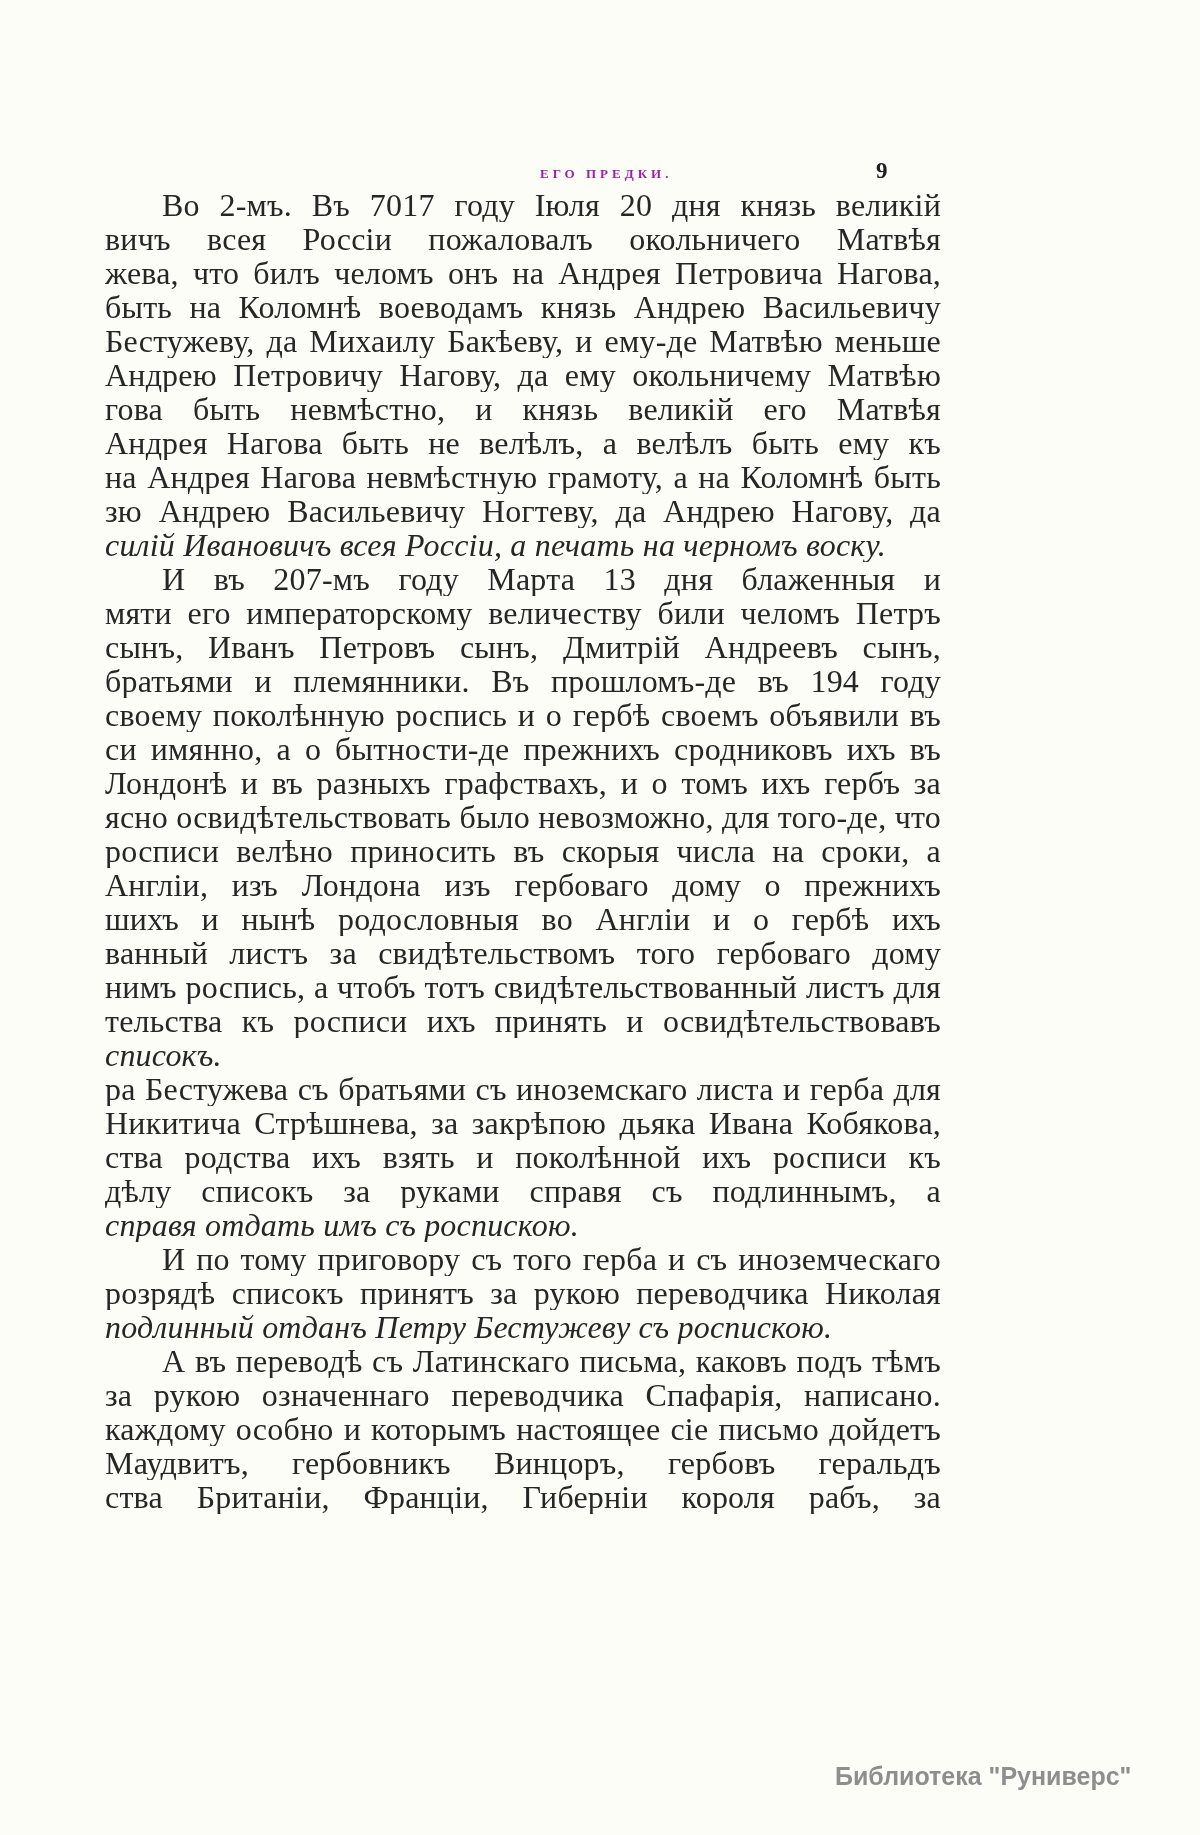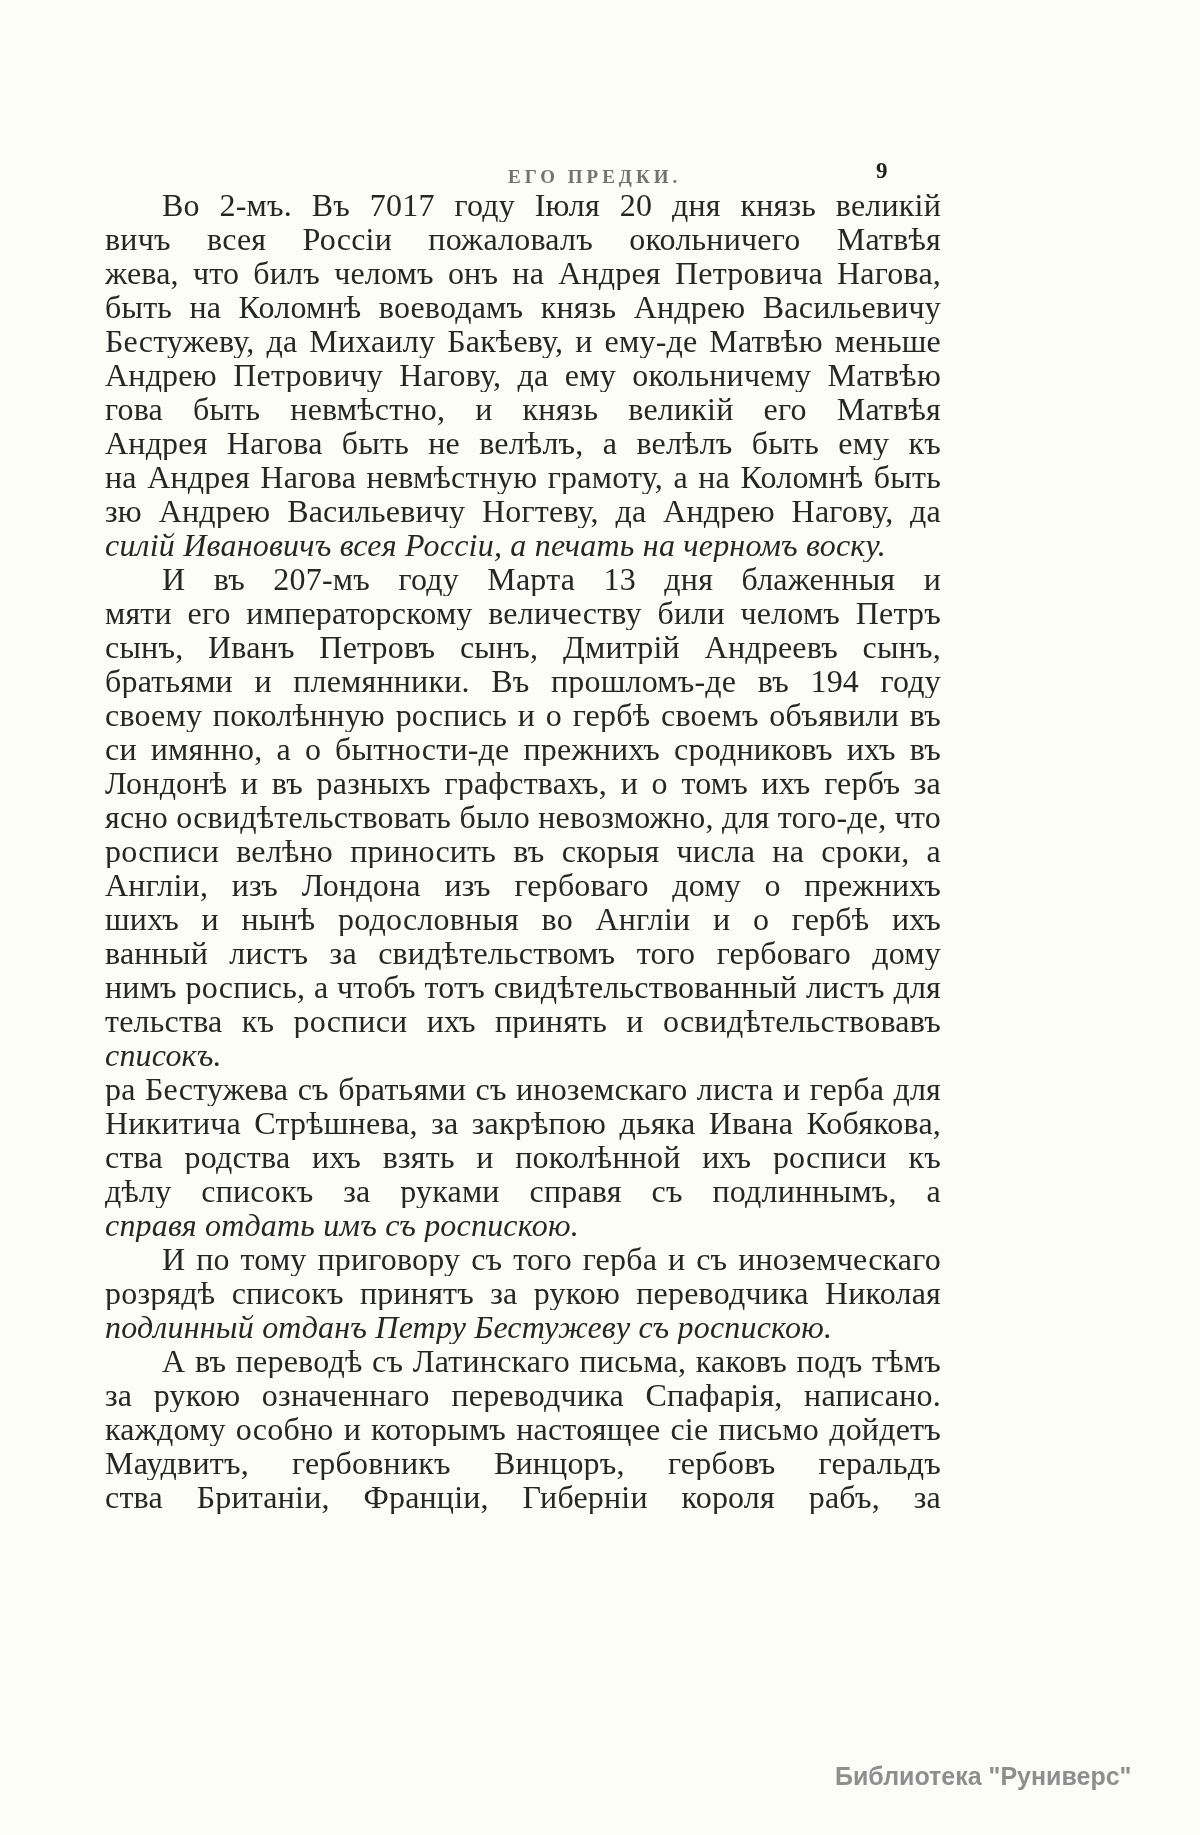--- a/index.html
+++ b/index.html
@@ -12,25 +12,25 @@
     width: 1200px;
     height: 1835px;
     background: #fbfdf6;
     font-family: "Liberation Serif", "DejaVu Serif", serif;
     color: #262626;
     overflow: hidden;
   }
   .running-head {
     position: absolute;
     top: 166px;
-    left: 508px;
-    font-size: 19px;
+    left: 540px;
+    font-size: 13px;
     font-weight: 700;
     letter-spacing: 4px;
-    color: #737373;
+    color: #a21caf;
     white-space: nowrap;
   }
   .page-number {
     position: absolute;
     top: 158px;
     left: 876px;
     font-size: 23px;
     font-weight: 700;
     color: #1e1e1e;
   }

